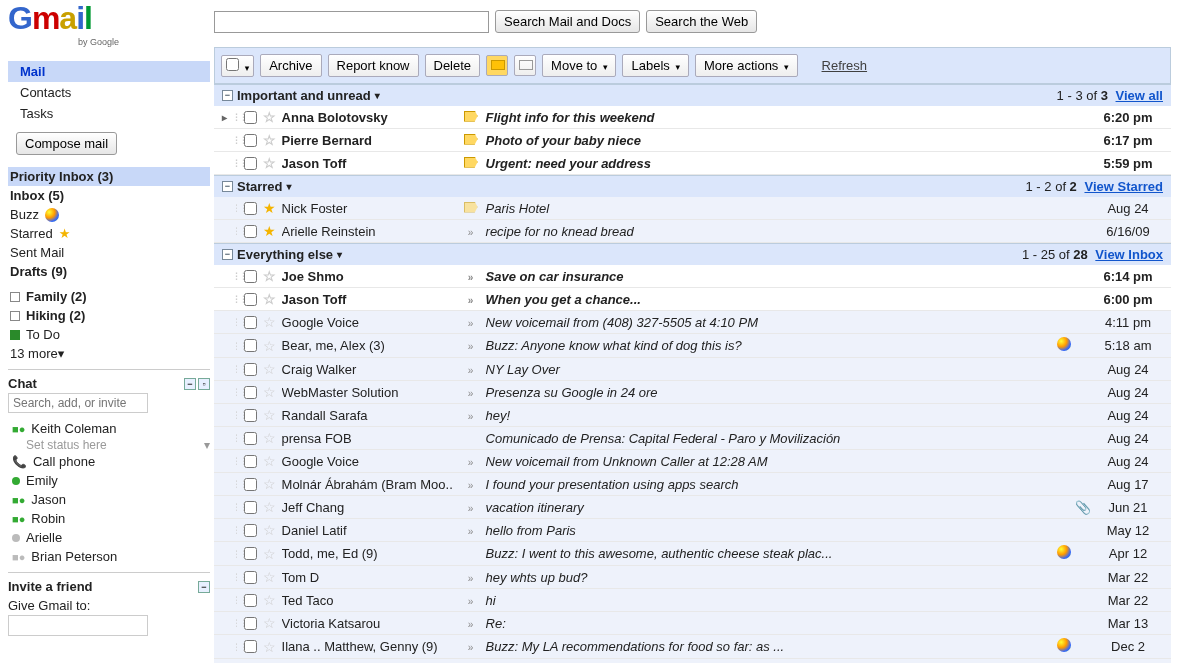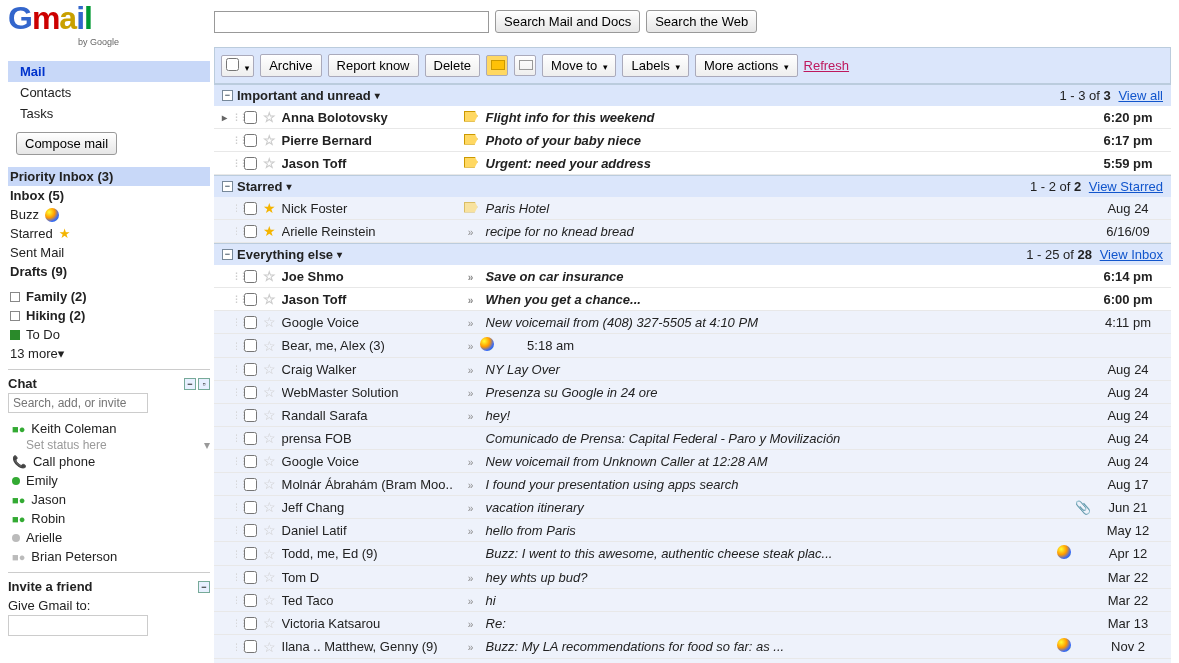--- a/index.html
+++ b/index.html
@@ -57,28 +57,28 @@
 
 .toolbar { background: #dbe6fb; border: 1px solid #bcd; padding: 6px; display: flex; align-items: center; gap: 6px; }
 .tbtn { background: linear-gradient(#fff,#eee); border: 1px solid #aab; border-radius: 2px; padding: 3px 8px; cursor: pointer; font-size: 13px; }
 .tbtn .tri { font-size: 9px; margin-left: 2px; }
 .sel-cb { padding: 2px 4px; }
 .mark-yel { background: #ffd862; width: 22px; padding: 2px 4px; }
 .mark-gray { width: 22px; padding: 2px 4px; }
 .mark-inner { display: inline-block; width: 14px; height: 10px; }
 .mark-yel .mark-inner { background: #ffc107; border: 1px solid #c90; }
 .mark-gray .mark-inner { border: 1px solid #999; }
-.refresh { color: #be185d; text-decoration: underline; cursor: pointer; margin-left: 0; }
+.refresh { color: #404040; text-decoration: underline; cursor: pointer; margin-left: 18px; }
 
 
 .section-hdr { background: #dbe6fb; border-top: 1px solid #bcd; padding: 3px 8px; display: flex; justify-content: space-between; align-items: center; font-size: 13px; }
 .section-title { font-weight: bold; display: flex; align-items: center; gap: 4px; }
 .collapse { width: 11px; height: 11px; border: 1px solid #789; background: #fff; font-size: 9px; text-align: center; line-height: 9px; cursor: pointer; color: #456; }
 .section-right { color: #222; }
-.section-link { color: #1155cc; text-decoration: underline; cursor: pointer; margin-left: 4px; }
+.section-link { color: #1155cc; text-decoration: underline; cursor: pointer; margin-left: 4px; font-weight: bold; }
 
 
 .mail-row { display: flex; align-items: center; padding: 3px 8px; border-bottom: 1px solid #e8e8e8; cursor: pointer; }
 .mail-row.unread { font-weight: bold; background: #fff; }
 .mail-row.read { background: #eef2fb; }
 .drag-handle { width: 6px; color: #ccc; font-size: 9px; letter-spacing: -2px; }
 .row-cb { margin: 0 6px; }
 .row-star { color: #ccc; margin-right: 6px; cursor: pointer; font-size: 14px; }
 .row-star.on { color: #f4b400; }
 .row-sender { width: 180px; overflow: hidden; text-overflow: ellipsis; white-space: nowrap; }
@@ -338,20 +338,21 @@
       <span class="row-attach"></span>
       <span class="row-date">4:11 pm</span>
         </div>
         <div class="mail-row read">
       <span class="expand-caret"></span>
       <span class="drag-handle">⋮⋮</span>
       <input type="checkbox" class="row-cb" style="">
       <span class="row-star ">☆</span>
       <span class="row-sender">Bear, me, Alex (3)</span>
       <span class="row-marker"><span class="gmk">»</span></span>
+      <span class="row-subject">Buzz: Anyone know what kind of dog this is?</span>
       <span class="row-buzz"><span class="buzz-ico"></span></span>
       <span class="row-attach"></span>
       <span class="row-date">5:18 am</span>
         </div>
         <div class="mail-row read">
       <span class="expand-caret"></span>
       <span class="drag-handle">⋮⋮</span>
       <input type="checkbox" class="row-cb" style="">
       <span class="row-star ">☆</span>
       <span class="row-sender">Craig Walker</span>
@@ -496,21 +497,21 @@
         <div class="mail-row read">
       <span class="expand-caret"></span>
       <span class="drag-handle">⋮⋮</span>
       <input type="checkbox" class="row-cb" style="">
       <span class="row-star ">☆</span>
       <span class="row-sender">Ilana .. Matthew, Genny (9)</span>
       <span class="row-marker"><span class="gmk">»</span></span>
       <span class="row-subject">Buzz: My LA recommendations for food so far: as ...</span>
       <span class="row-buzz"><span class="buzz-ico"></span></span>
       <span class="row-attach"></span>
-      <span class="row-date">Nov 2</span>
+      <span class="row-date">Dec 2</span>
         </div>
         <div class="mail-row read">
       <span class="expand-caret"></span>
 
       <span class="row-star ">☆</span>
       <span class="row-sender">Andrew Bunner</span>
       <span class="row-marker"></span>
       <span class="row-subject">Hi hiking fan!</span>
       <span class="row-buzz"></span>
       <span class="row-attach"></span>

